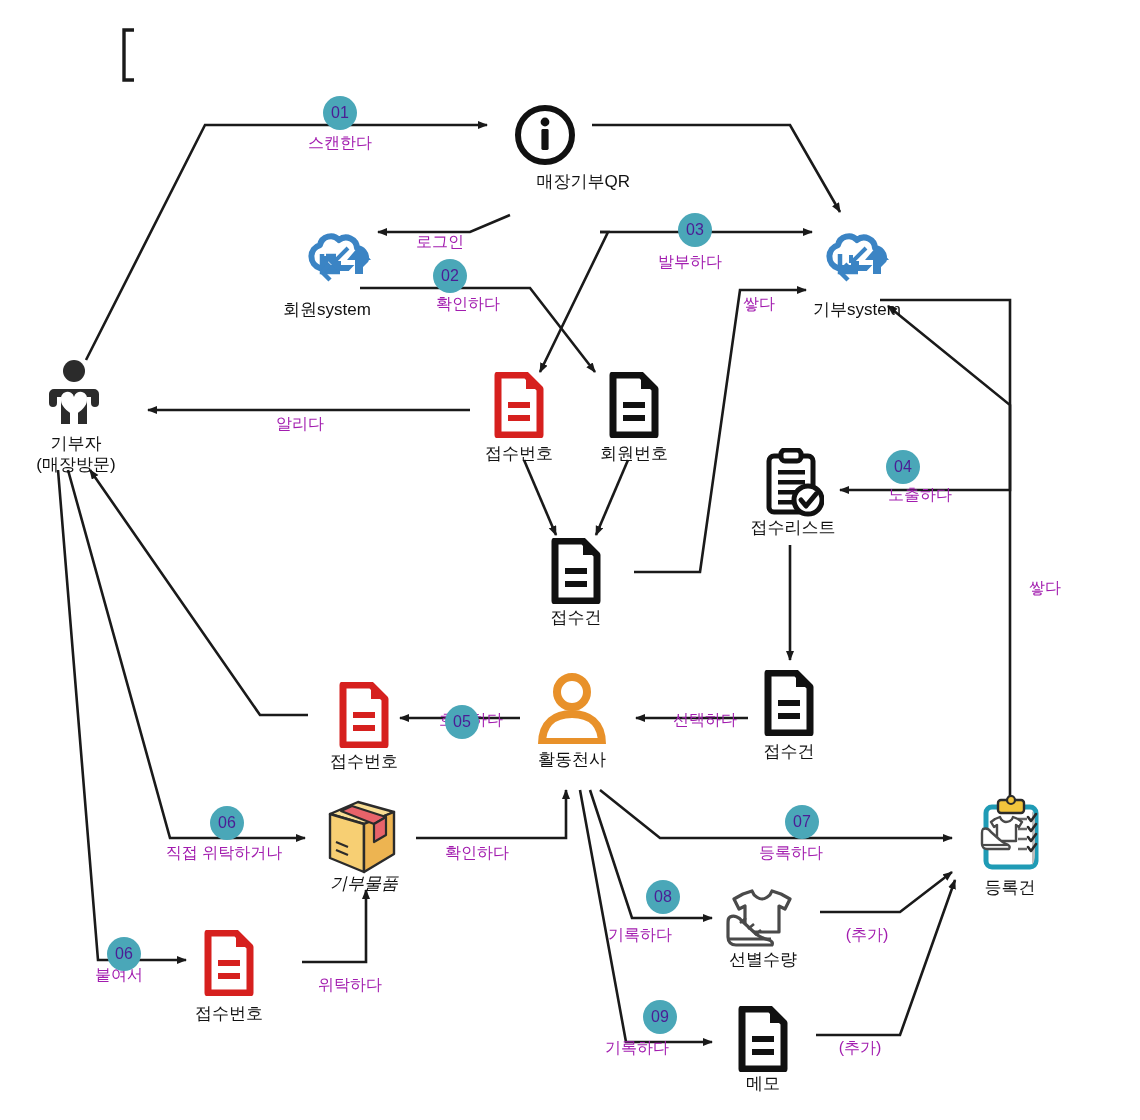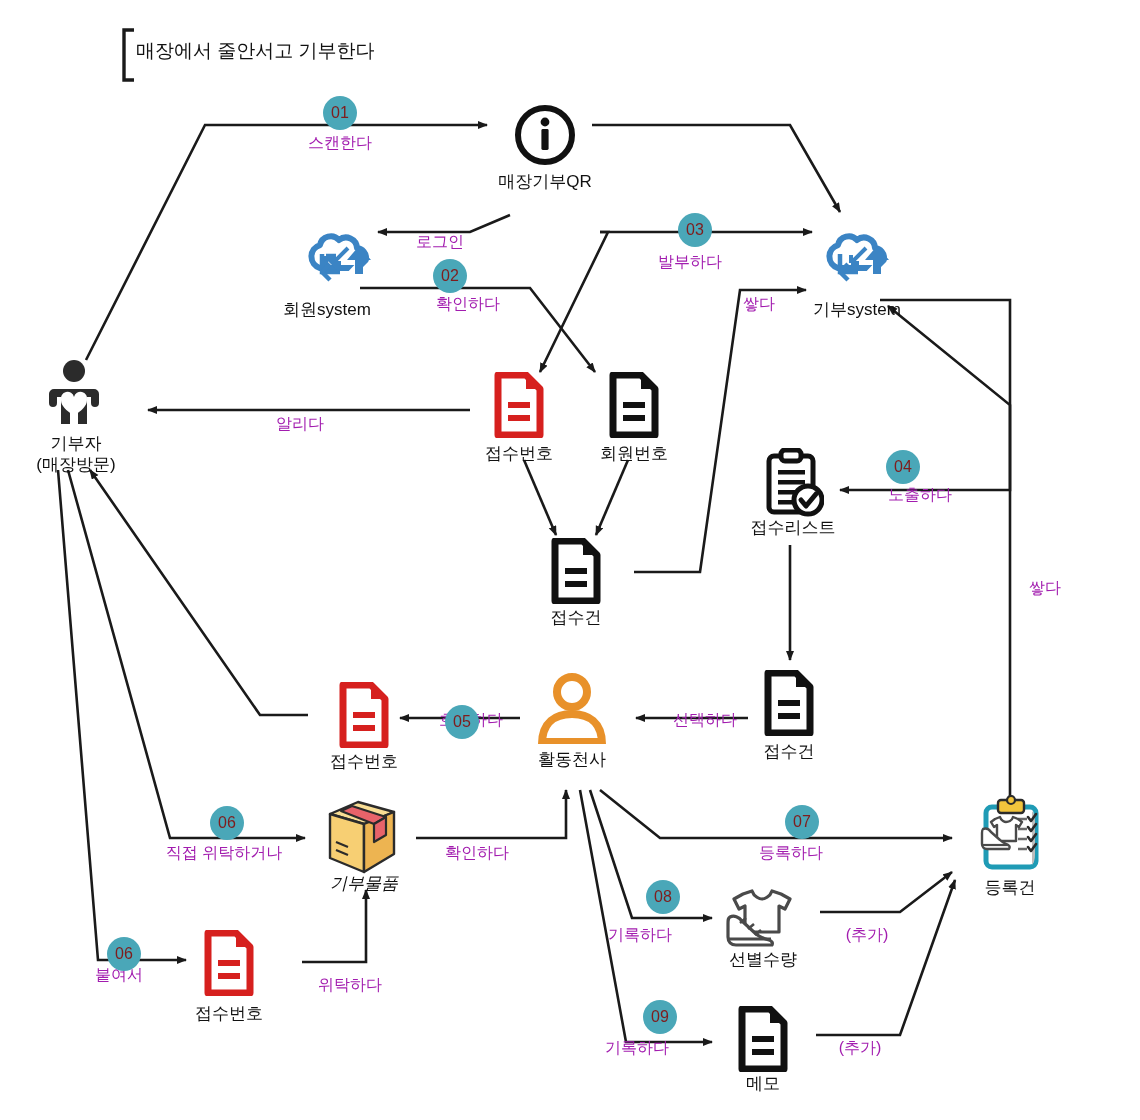--- a/index.html
+++ b/index.html
@@ -9,21 +9,21 @@
   svg.layer{position:absolute;left:0;top:0;width:1140px;height:1120px;}
   .node-label{
     position:absolute;text-align:center;font-size:17px;color:#111;
     line-height:1.22;white-space:pre-line;pointer-events:none;
   }
   .edge-label{
     position:absolute;text-align:center;font-size:16px;color:#a21caf;white-space:nowrap;
   }
   .step-badge{
     position:absolute;width:34px;height:34px;border-radius:50%;
-    background:#4aa7b8;color:#7f1d1d;font-size:16px;
+    background:#4aa7b8;color:#4c1d95;font-size:16px;
     display:flex;align-items:center;justify-content:center;
   }
   .title{
     position:absolute;font-size:19px;color:#111;white-space:nowrap;
   }
   .icon{position:absolute;}
 </style>
 </head>
 <body>
 
@@ -84,21 +84,20 @@
       <path d="M820,912 L900,912 L952,872" marker-end="url(#arw)"></path>
 
       <path d="M580,790 L626,1042 L712,1042" marker-end="url(#arw)"></path>
 
       <path d="M816,1035 L900,1035 L955,880" marker-end="url(#arw)"></path>
 
       <path d="M1010,800 L1010,405 L888,306" marker-end="url(#arw)"></path>
     </g>
   </svg>
 
-  <div class="title" style="left:136px; top:38px;">매장에서 줄안서고 기부한다</div>
 
   <svg class="icon" style="left:513px; top:103px;" width="64" height="64" viewBox="0 0 64 64">
     <circle cx="32" cy="32" r="27" fill="none" stroke="#111" stroke-width="6"></circle>
     <circle cx="32" cy="19" r="4.4" fill="#111"></circle>
     <rect x="28.4" y="26" width="7.2" height="21" rx="1.4" fill="#111"></rect>
   </svg>
 
   <svg class="icon" style="left:300px; top:232px;" width="78" height="58" viewBox="0 0 78 58">
     <path d="M20 13 a11 11 0 0 1 19 -5 a11 11 0 0 1 18 8 a10 10 0 0 1 -2 20 h-35 a12 12 0 0 1 0 -23 z" fill="none" stroke="#3b84c4" stroke-width="6" stroke-linejoin="round"></path>
     <path d="M48 16 L33 31 M33 31 L33 23 M33 31 L41 31" fill="none" stroke="#3b84c4" stroke-width="4"></path>
@@ -216,21 +215,21 @@
     <circle cx="39" cy="5" r="4" fill="#f2c43c" stroke="#2b2b2b" stroke-width="2.2"></circle>
     <path d="M46 24 h9 M46 34 h9 M46 44 h9 M46 54 h9" stroke="#6a6a6a" stroke-width="2.4" fill="none"></path>
     <path d="M56 22 l3 4 l5 -7 M56 32 l3 4 l5 -7 M56 42 l3 4 l5 -7 M56 52 l3 4 l5 -7" fill="none" stroke="#2b2b2b" stroke-width="2.6" stroke-linecap="round" stroke-linejoin="round"></path>
     <path d="M28 22 L23 24 L19 27 L22 32 L25 30 L25 46 L44 46 L44 30 L47 32 L50 27 L46 24 L41 22
              C40 26 36 27 34 27 C33 27 29 26 28 22 Z" fill="#fff" stroke="#4a4a4a" stroke-width="2.4" stroke-linejoin="round"></path>
     <path d="M11 34 C14 33 17 34 19 37 L28 45 C31 48 34 49 36 50 C38 51 38 52 37 54 L15 54
              C12 54 10 52 10 49 L10 38 C10 36 10 35 11 34 Z" fill="#fff" stroke="#4a4a4a" stroke-width="2.4" stroke-linejoin="round"></path>
     <path d="M10 50 L37 50" stroke="#4a4a4a" stroke-width="2.2" fill="none"></path>
   </svg>
 
-  <div class="node-label" style="left:460px; top:172px; width:170px;">매장기부QR</div>
+  <div class="node-label" style="left:460px; top:172px; width:170px;text-align:right;">매장기부QR</div>
   <div class="node-label" style="left:242px; top:300px; width:170px;">회원system</div>
   <div class="node-label" style="left:772px; top:300px; width:170px;">기부system</div>
   <div class="node-label" style="left:-9px; top:434px; width:170px;">기부자
 (매장방문)</div>
   <div class="node-label" style="left:434px; top:444px; width:170px;">접수번호</div>
   <div class="node-label" style="left:549px; top:444px; width:170px;">회원번호</div>
   <div class="node-label" style="left:708px; top:518px; width:170px;">접수리스트</div>
   <div class="node-label" style="left:491px; top:608px; width:170px;">접수건</div>
   <div class="node-label" style="left:704px; top:742px; width:170px;">접수건</div>
   <div class="node-label" style="left:487px; top:750px; width:170px;">활동천사</div>

